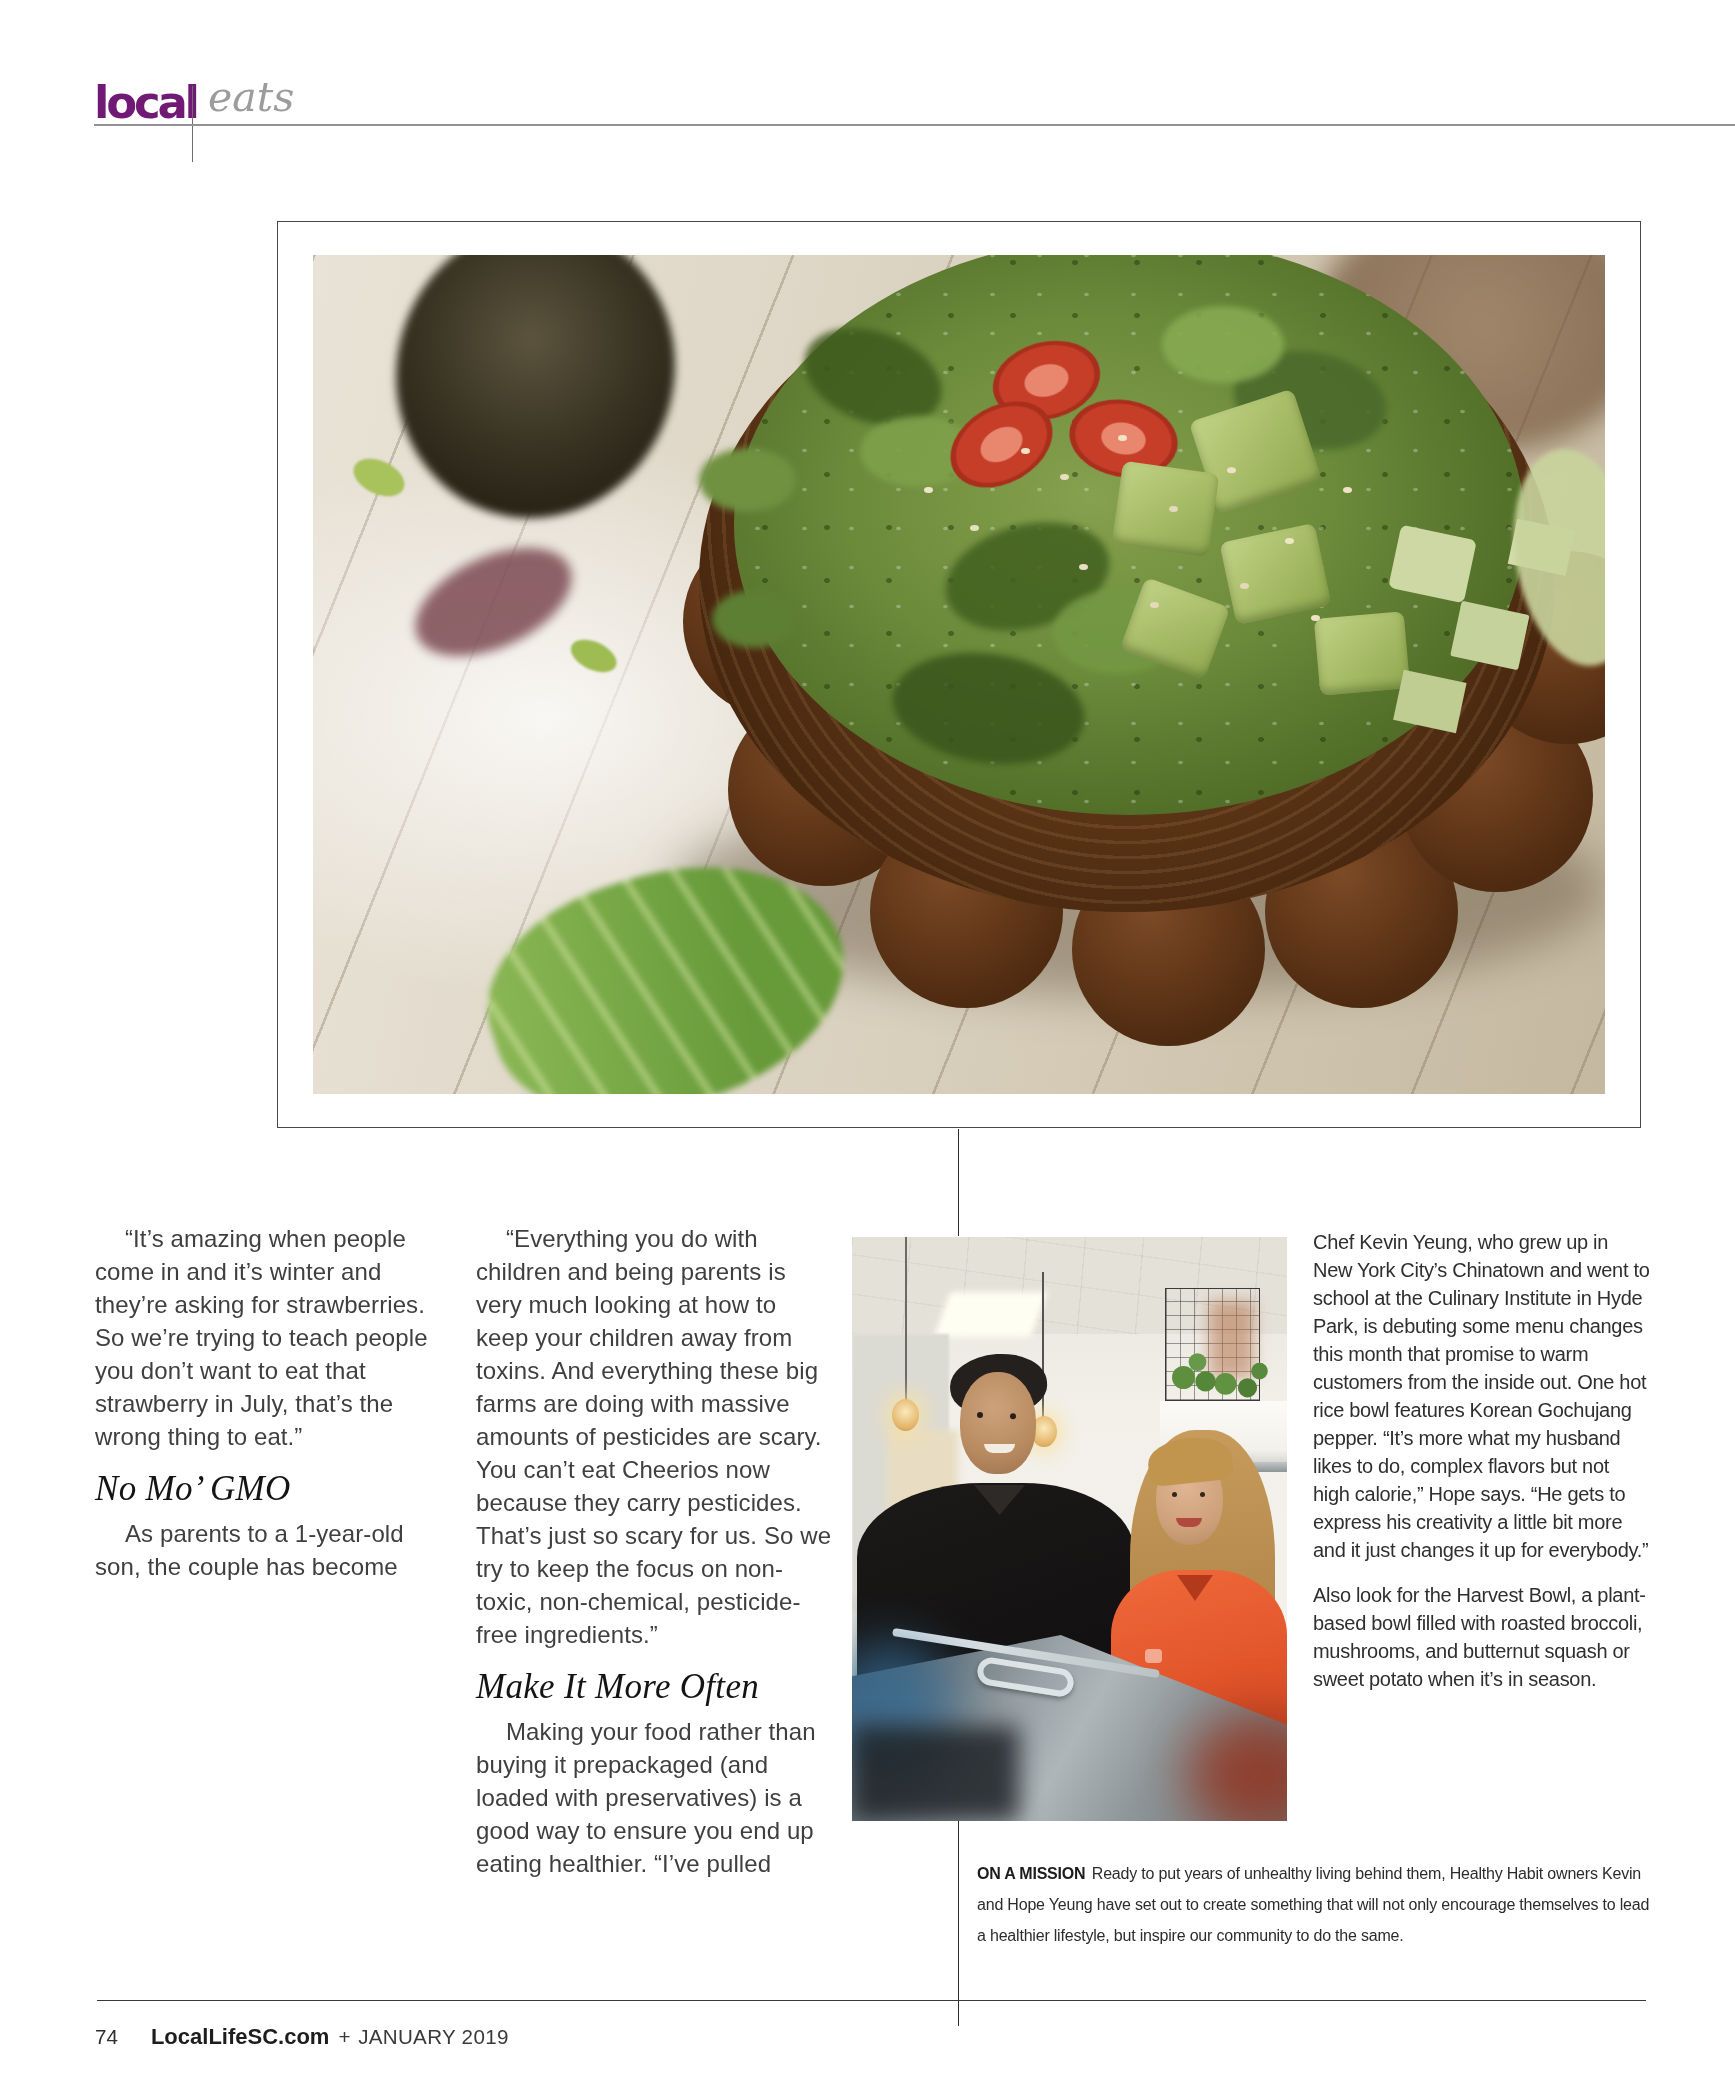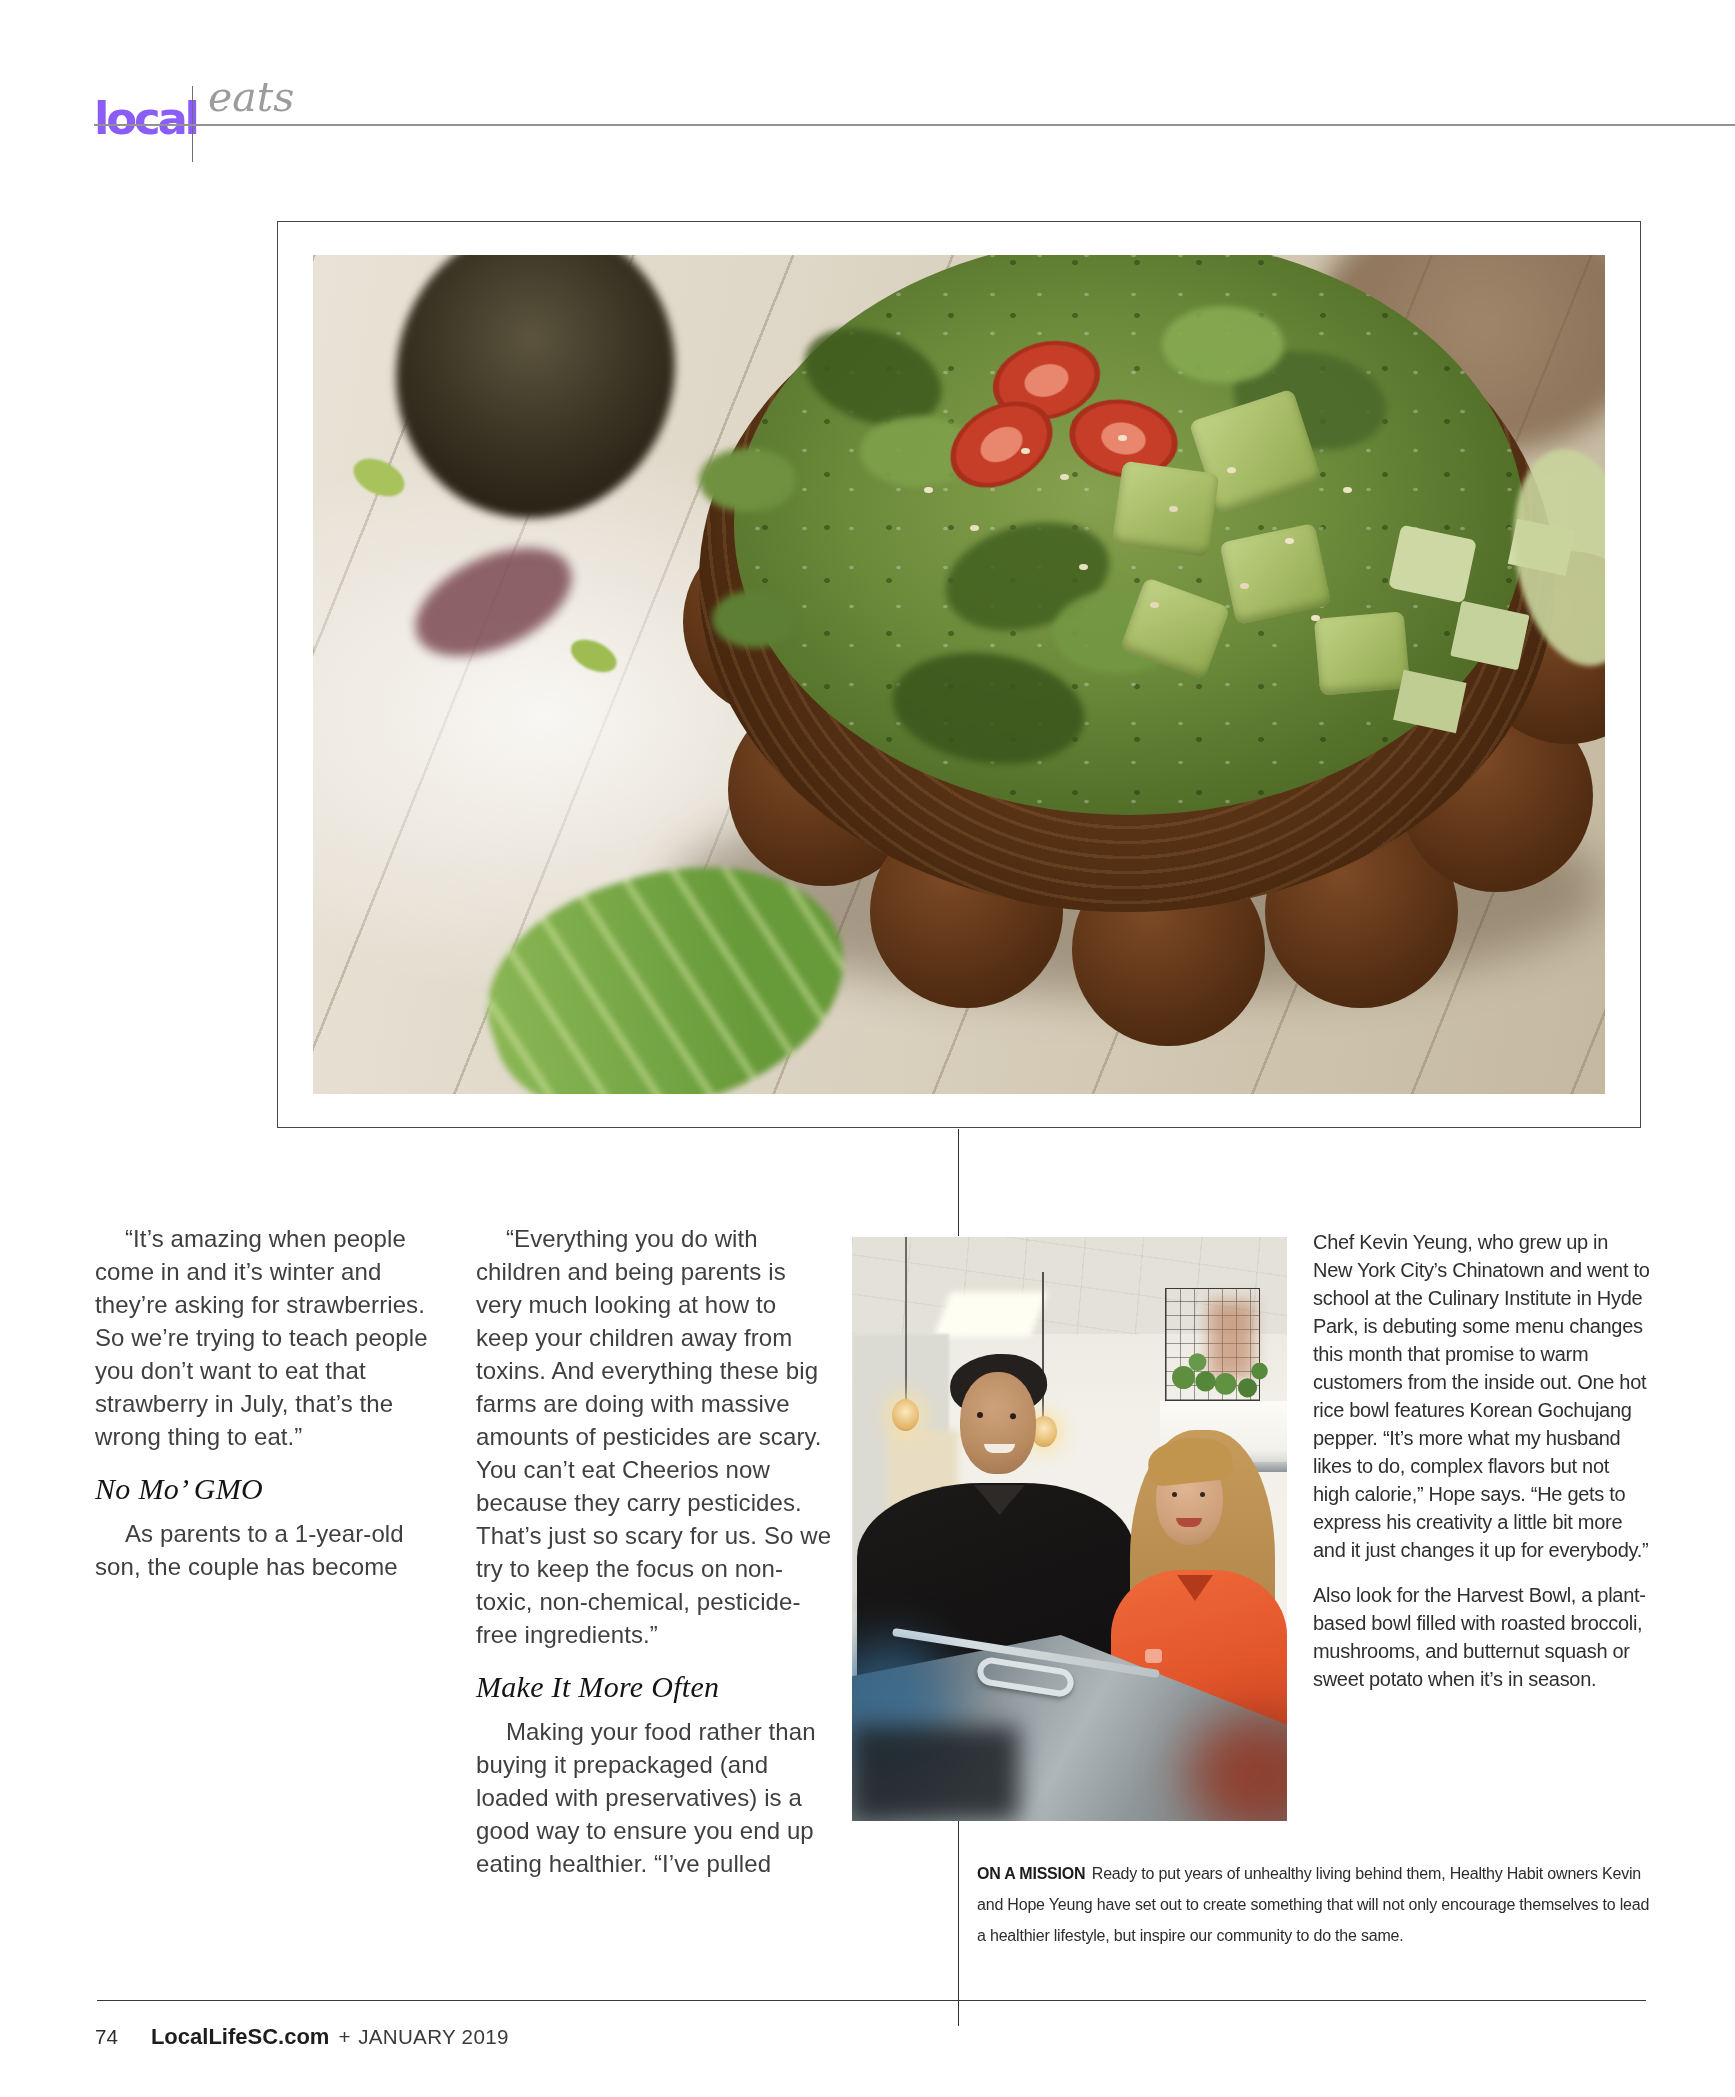--- a/index.html
+++ b/index.html
@@ -1,22 +1,22 @@
 <!DOCTYPE html>
 <html style="font-size:10.3px"><head>
 <meta charset="utf-8">
 <style>
   html,body{margin:0;padding:0;background:#ffffff;}
   .page{position:relative;width:1736px;height:2097px;background:#ffffff;overflow:hidden;
         font-family:"Liberation Sans",sans-serif;color:#3d3d3d;}
   .abs{position:absolute;}
 
   
-  .brand{left:94px;top:96px;font-family:"DejaVu Sans",sans-serif;font-weight:900;
-         font-size:45px;letter-spacing:-3.2px;color:#8b5cf6;line-height:45px;}
+  .brand{left:94px;top:80px;font-family:"DejaVu Sans",sans-serif;font-weight:900;
+         font-size:45px;letter-spacing:-3.2px;color:#701a75;line-height:45px;}
   .brand-divider{left:192px;top:86px;width:1.3px;height:76px;background:#6e6e6e;}
   .section-title{left:208px;top:72px;font-family:"DejaVu Serif",serif;font-style:italic;
                  font-size:41px;color:#9c9c9c;line-height:51px;}
   .header-rule{left:94px;top:124px;width:1642px;height:1.9px;background:#929292;}
 
   
   .hero-frame{left:277px;top:221px;width:1364px;height:907px;border:1.3px solid #474747;
               background:#fff;padding:33px 35px;box-sizing:border-box;}
   .hero-photo{position:relative;width:100%;height:100%;overflow:hidden;
     background:
@@ -73,21 +73,21 @@
   .cap-title{font-size:19.3px;font-weight:700;color:#222;letter-spacing:-0.2px;margin-bottom:6.4px;}
   .cap-body{font-size:18px;line-height:26px;letter-spacing:-0.2px;color:#2f2f2f;}
 
   
   .col{text-align:left;}
   .col1{left:95px;top:1222px;width:341px;}
   .col2{left:476px;top:1222px;width:358px;}
   .body-p{margin:0;font-size:24px;line-height:33px;color:#3f3f3f;letter-spacing:0.1px;}
   .indent{text-indent:30px;}
   .script-head{font-family:"Liberation Serif",serif;font-style:italic;font-weight:400;
-      font-size:30px;line-height:37px;color:#141414;margin:16.7px 0 10.3px 0;letter-spacing:0.3px;}
+      font-size:35px;line-height:37px;color:#141414;margin:16.7px 0 10.3px 0;letter-spacing:0.3px;}
 
   
   .couple-photo{left:852px;top:1237px;width:435px;height:584px;overflow:hidden;
       background:linear-gradient(180deg,#e8e5de 0%,#eceae3 16%,#f2f0e9 30%,#f4f2ec 100%);}
   .cp-ceiling{left:0;top:0;width:435px;height:97px;
       background:repeating-linear-gradient(95deg, rgba(0,0,0,0.05) 0 1.3px, transparent 1.3px 58px),
                  repeating-linear-gradient(8deg, rgba(0,0,0,0.04) 0 1.3px, transparent 1.3px 39px),#e4e1d9;}
   .cp-light-panel{left:90px;top:55px;width:97px;height:45px;background:#fffef2;filter:blur(3.2px);transform:skewX(-20deg);}
   .cp-wall-left{left:0;top:97px;width:97px;height:277px;background:#dcdbd3;filter:blur(1.3px);}
   .cp-door{left:35px;top:193px;width:71px;height:199px;background:#e8ddc2;filter:blur(3.9px);}

